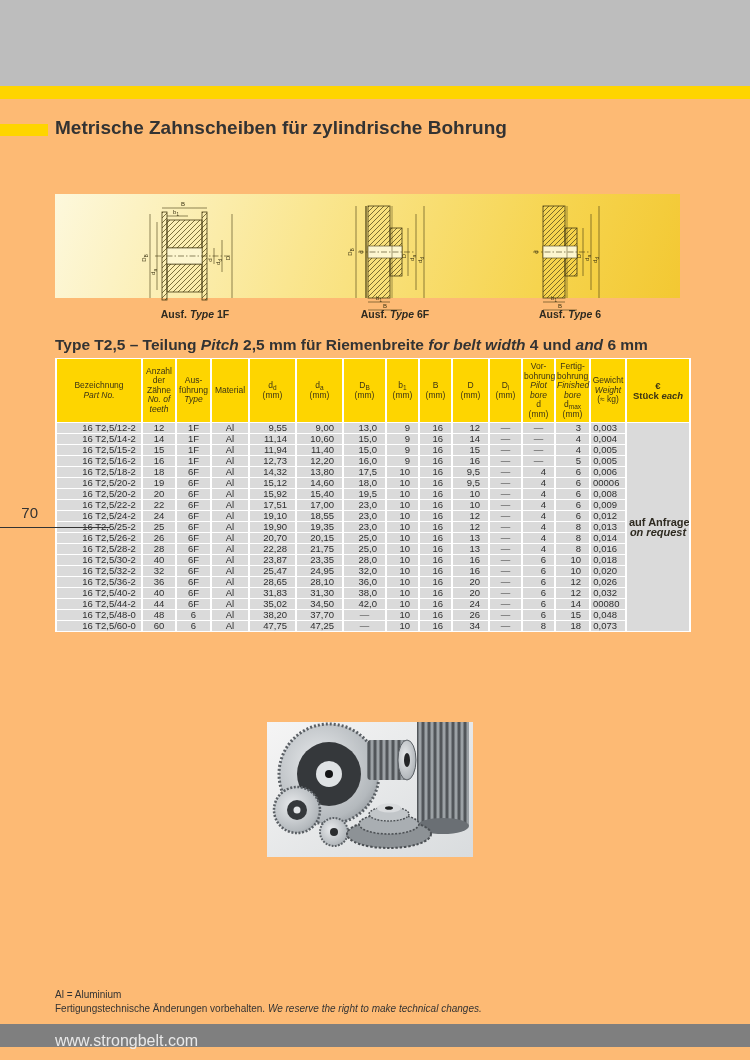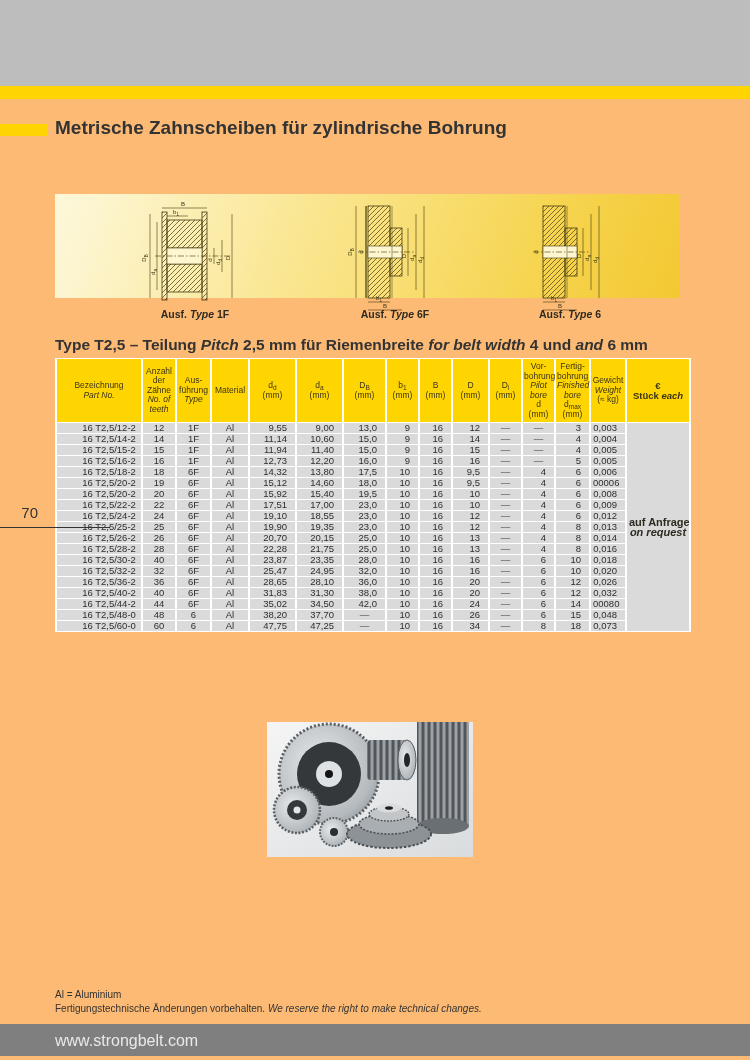--- a/index.html
+++ b/index.html
@@ -47,21 +47,21 @@
   .page-num{position:absolute;left:0;top:504px;width:38px;text-align:right;font-size:15px;color:#333;}
   .page-num-line{position:absolute;left:0;top:527px;width:110px;border-bottom:1px solid #333;}
 
   
   .photo{position:absolute;left:267px;top:722px;width:206px;height:135px;}
 
   
   .footnotes{position:absolute;left:55px;top:988px;font-size:10px;color:#333;line-height:14px;}
 
   
-  .bottom-bar{position:absolute;left:0;top:1024px;width:750px;height:32px;background:#7f7f7f;}
+  .bottom-bar{position:absolute;left:0;top:1024px;width:750px;height:23px;background:#7f7f7f;}
   .bottom-bar .site{position:absolute;left:55px;top:8px;font-size:16px;color:#e9e9e9;}
 </style>
 </head>
 <body>
 
 <div class="page">
 
   <div class="top-gray"></div>
   <div class="top-stripe"></div>
 

